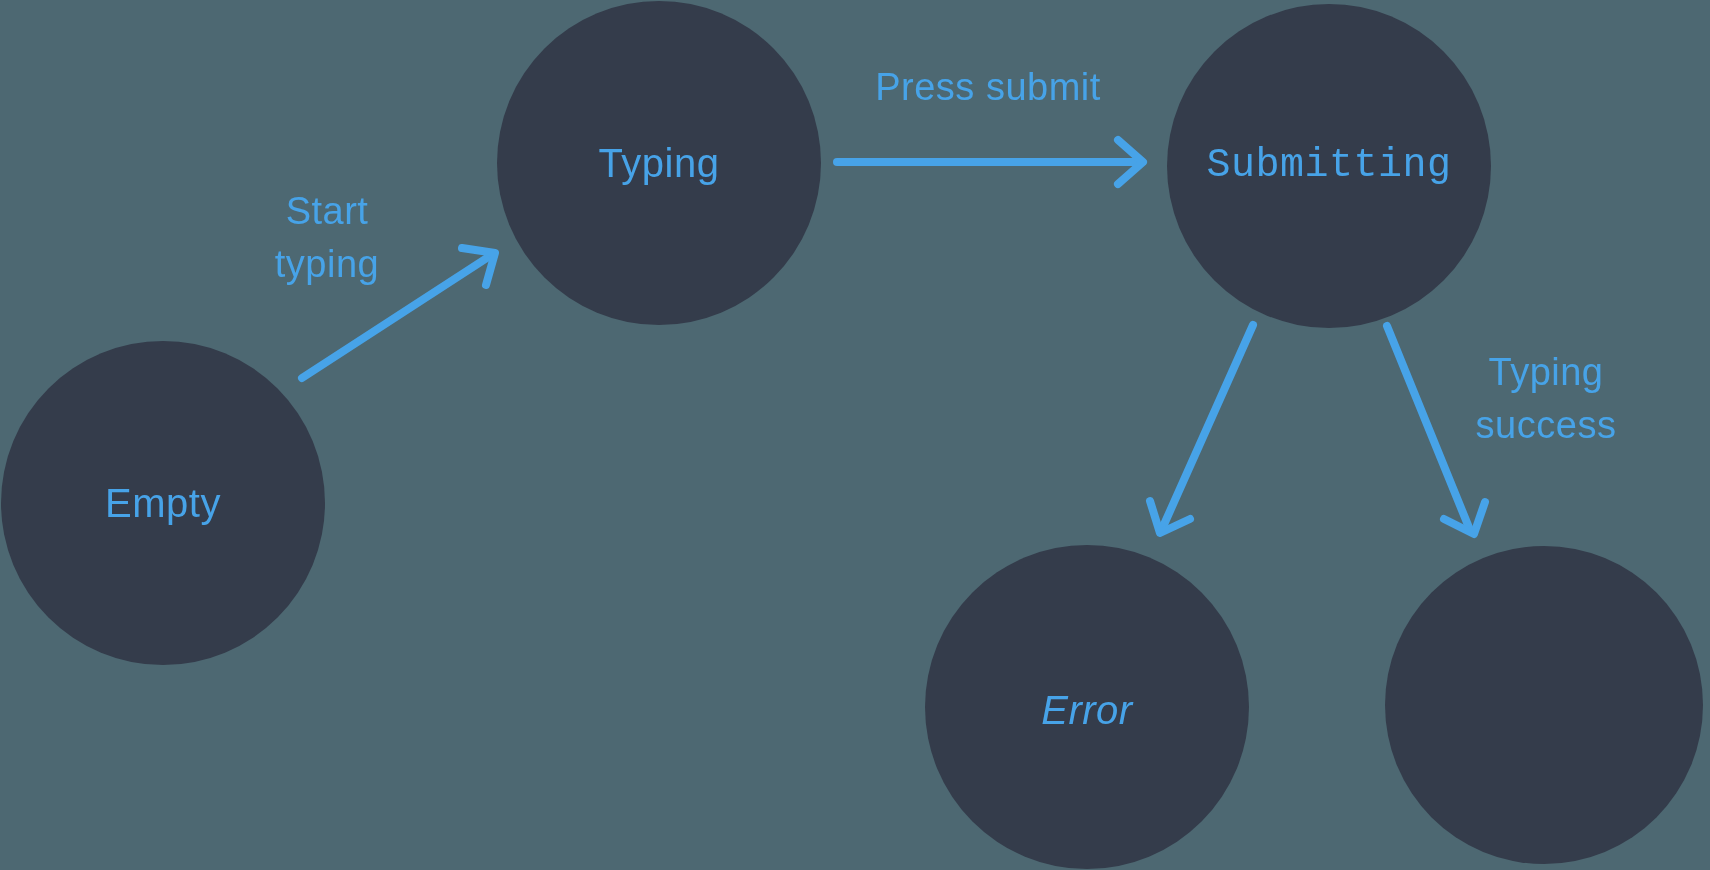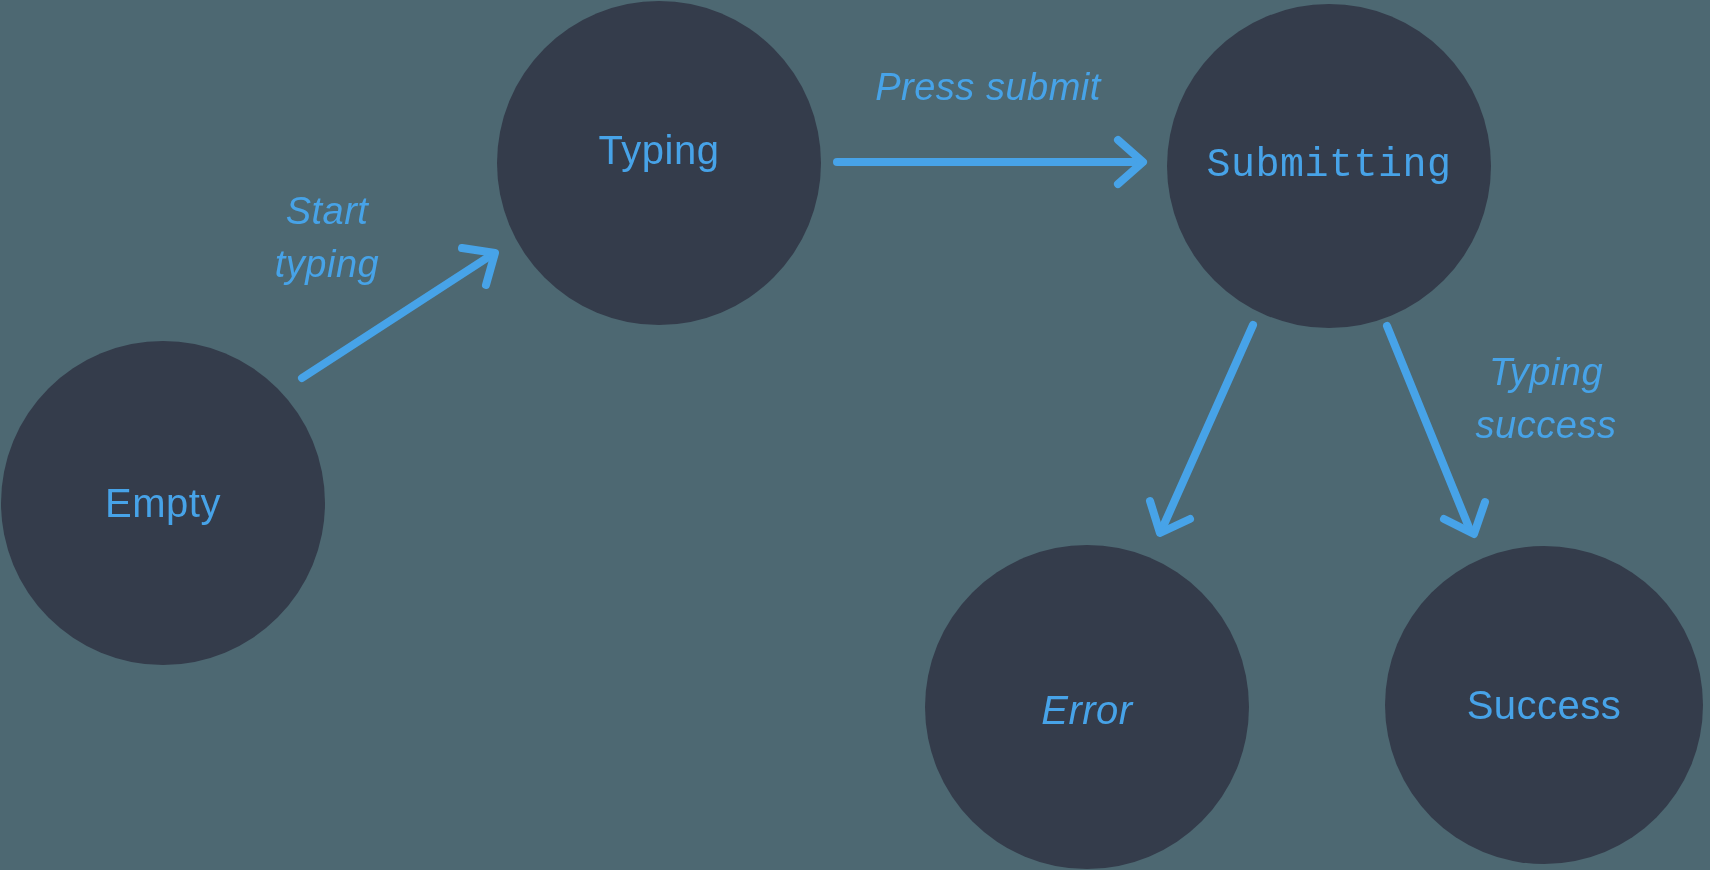--- a/index.html
+++ b/index.html
@@ -39,21 +39,20 @@
   .node-label {
     font-size: 40px;
     line-height: 52px;
     height: 52px;
     letter-spacing: 0.5px;
   }
   .edge-label {
     font-size: 38px;
     line-height: 53px;
     letter-spacing: 0.5px;
-    font-style: italic;
   }
 </style>
 </head>
 <body>
 
 <div class="stage">
 
   <svg width="1710" height="870" viewBox="0 0 1710 870">
 
     <circle class="node" cx="163" cy="503" r="162"></circle>
@@ -77,22 +76,21 @@
       <polyline class="edge-head" points="1150,501 1160,533 1190,519"></polyline>
     </g>
 
     <g>
       <line class="edge-line" x1="1387" y1="326" x2="1470" y2="530"></line>
       <polyline class="edge-head" points="1444,519 1474,534 1485,502"></polyline>
     </g>
   </svg>
 
   <div class="label node-label" style="left:63px;  top:477px; width:200px;">Empty</div>
-  <div class="label node-label" style="left:559px; top:124px; width:200px;">Typing</div>
+  <div class="label node-label" style="left:559px; top:137px; width:200px;">Typing</div>
   <div class="label node-label" style="left:1199px;top:140px; width:260px;font-family:Liberation Mono, monospace;">Submitting</div>
   <div class="label node-label" style="left:987px; top:684px; width:200px;font-style:italic;">Error</div>
-  <div class="label node-label" style="left:1444px;top:679px; width:200px;">Success</div>
 
   <div class="label edge-label" style="left:252px;  top:185px; width:150px;text-align:center;">Start typing</div>
   <div class="label edge-label" style="left:838px;  top:61px;  width:300px;">Press submit</div>
   <div class="label edge-label" style="left:1461px; top:346px; width:170px;">Typing success</div>
 
 </div>
 
 </body></html>

